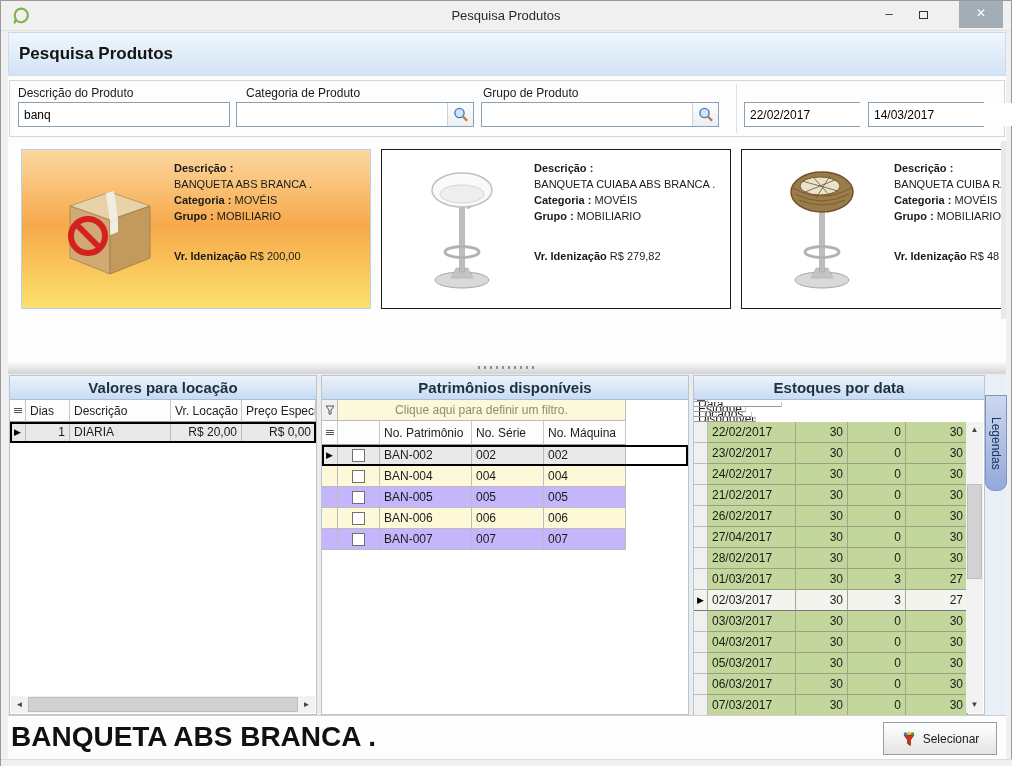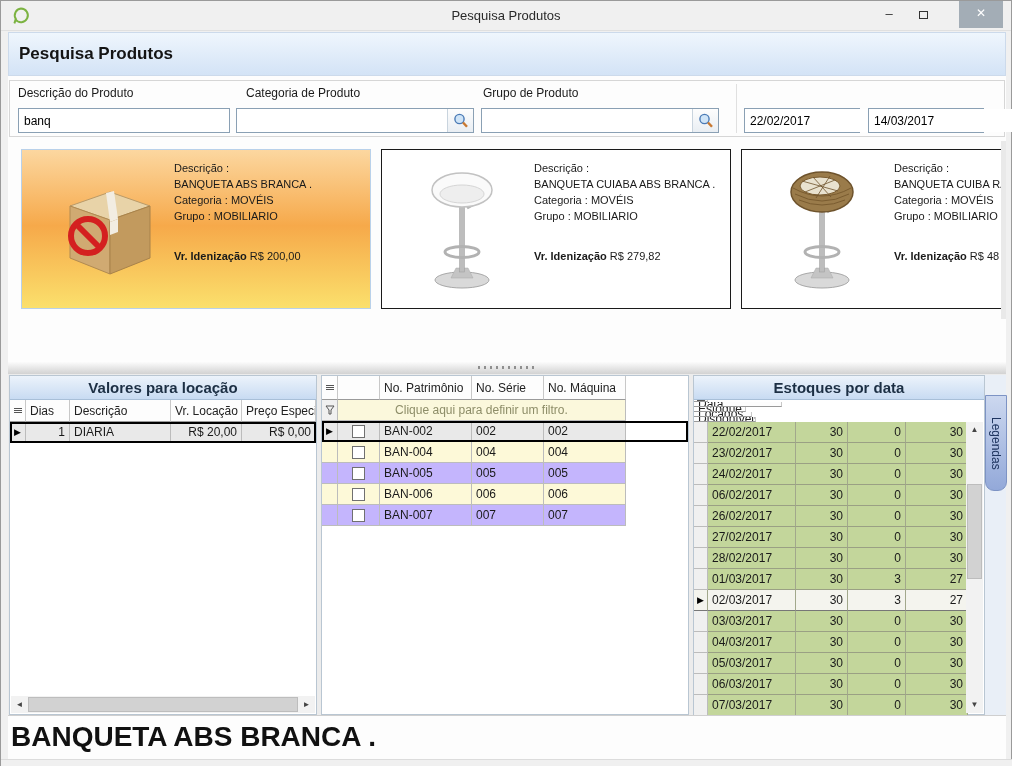--- a/index.html
+++ b/index.html
@@ -26,36 +26,36 @@
           border:1px solid #ccdaeb; }
   .band-title { position:absolute; left:10px; top:11px; font-size:17px; font-weight:bold; color:#141414; }
 
   
   .content-bg { position:absolute; left:7px; top:75px; width:998px; height:285px; background:#fdfdfd; }
 
   .searchbox { position:absolute; left:8px; top:79px; width:996px; height:57px;
                border:1px solid #d6d6d6; background:#fdfdfd; }
   .s-label { position:absolute; top:5px; font-size:12px; color:#1a1a1a; }
   .txt { position:absolute; top:21px; height:25px; border:1px solid #8aa0b4; background:#fff;
-         display:flex; align-items:center;margin-top:6px; }
+         display:flex; align-items:center; }
   .txt input { border:0; outline:0; flex:1; height:100%; padding:0 5px; font:12px "Liberation Sans",sans-serif; }
   .lookup-btn { width:26px; height:100%; border-left:1px solid #c9d4de;
                 background:linear-gradient(180deg,#fdfdfd,#e9eef3); display:flex; align-items:center; justify-content:center; }
   .cal-btn { width:23px; height:100%; border-left:1px solid #c9d4de;
              background:linear-gradient(180deg,#fdfdfd,#e9eef3); display:flex; align-items:center; justify-content:center; }
   .vdivider { position:absolute; left:726px; top:3px; bottom:3px; width:1px; background:#e0e0e0; }
 
   
   .card { position:absolute; top:148px; height:160px; background:#fff; border:1px solid #1a1a1a; overflow:hidden; }
   .card.selected { background:linear-gradient(180deg,#fcd7a0 0%,#f6a94a 48%,#fbe06c 100%);
                    border:1px solid #b9d1ea; }
   .card-img { position:absolute; left:18px; top:12px; width:125px; height:136px;
               display:flex; align-items:center; justify-content:center; }
   .card-text { position:absolute; left:152px; top:10px; width:200px; font-size:11px; line-height:16px; white-space:nowrap; }
-  .card-text b { font-weight:normal; }
+  .card-text b { font-weight:bold; }
   .card-price { position:absolute; left:152px; top:100px; font-size:11px; white-space:nowrap; }
   .cards-right-strip { position:absolute; left:1000px; top:140px; width:5px; height:178px; background:#e9e9e9; }
 
   
   .splitter { position:absolute; left:7px; top:360px; width:998px; height:13px;
               background:linear-gradient(180deg,#ffffff,#d2d2d2); }
   .grip { position:absolute; left:50%; top:5px; width:58px; height:3px; margin-left:-29px;
           background:repeating-linear-gradient(90deg,#8f8f8f 0 2px,transparent 2px 6px); }
 
   
@@ -306,42 +306,43 @@
         </div>
     </div>
     <div class="hscroll">
       <div class="hs-arrow">◄</div>
       <div class="hs-thumb"></div>
       <div class="hs-arrow">►</div>
     </div>
   </div>
 
   <div class="panel p2">
+    <div class="panel-title">Patrimônios disponíveis</div>
     <div class="grid">
-      <div class="grow ghead t-head">
-        <div class="gcell gsel t-sel">
-            <span class="corner-icon">
-              <i></i>
-              <i></i>
-              <i></i>
-            </span>
-          </div>
-        <div class="gcell t-cb"></div>
-        <div class="gcell t-pat">No. Patrimônio</div>
-        <div class="gcell t-ser">No. Série</div>
-        <div class="gcell t-maq">No. Máquina</div>
-      </div>
       <div class="grow filter-row">
         <div class="gcell gsel t-sel">
           <svg width="10" height="10" viewBox="0 0 10 10">
               <path d="M1 1 h8 l-3 4 v4 h-2 v-4 Z" fill="none" stroke="#555" stroke-width="1"></path>
             </svg>
         </div>
         <div class="gcell f-msg">Clique aqui para definir um filtro.</div>
       </div>
+      <div class="grow ghead t-head">
+        <div class="gcell gsel t-sel">
+            <span class="corner-icon">
+              <i></i>
+              <i></i>
+              <i></i>
+            </span>
+          </div>
+        <div class="gcell t-cb"></div>
+        <div class="gcell t-pat">No. Patrimônio</div>
+        <div class="gcell t-ser">No. Série</div>
+        <div class="gcell t-maq">No. Máquina</div>
+      </div>
       <div id="patri-rows">
           <div class="grow t-row row-selected">
             <div class="gcell gsel t-sel">
               <span class="arrow-cur">▶</span>
             </div>
             <div class="gcell t-cb">
               <span class="checkbox"></span>
             </div>
             <div class="gcell t-pat">BAN-002</div>
             <div class="gcell t-ser">002</div>
@@ -420,35 +421,35 @@
           </div>
           <div class="grow e-row row-green">
             <div class="gcell gsel e-sel"></div>
             <div class="gcell e-data">24/02/2017</div>
             <div class="gcell e-est num">30</div>
             <div class="gcell e-loc num">0</div>
             <div class="gcell e-disp num">30</div>
           </div>
           <div class="grow e-row row-green">
             <div class="gcell gsel e-sel"></div>
-            <div class="gcell e-data">06/02/2017</div>
+            <div class="gcell e-data">21/02/2017</div>
             <div class="gcell e-est num">30</div>
             <div class="gcell e-loc num">0</div>
             <div class="gcell e-disp num">30</div>
           </div>
           <div class="grow e-row row-green">
             <div class="gcell gsel e-sel"></div>
             <div class="gcell e-data">26/02/2017</div>
             <div class="gcell e-est num">30</div>
             <div class="gcell e-loc num">0</div>
             <div class="gcell e-disp num">30</div>
           </div>
           <div class="grow e-row row-green">
             <div class="gcell gsel e-sel"></div>
-            <div class="gcell e-data">27/02/2017</div>
+            <div class="gcell e-data">27/04/2017</div>
             <div class="gcell e-est num">30</div>
             <div class="gcell e-loc num">0</div>
             <div class="gcell e-disp num">30</div>
           </div>
           <div class="grow e-row row-green">
             <div class="gcell gsel e-sel"></div>
             <div class="gcell e-data">28/02/2017</div>
             <div class="gcell e-est num">30</div>
             <div class="gcell e-loc num">0</div>
             <div class="gcell e-disp num">30</div>
@@ -513,16 +514,25 @@
     </div>
   </div>
 
   <div class="right-fill"></div>
   <div class="legendtab">
       <span>Legendas</span>
     </div>
 
   <div class="footerbar">
     <div class="footer-product">BANQUETA ABS BRANCA .</div>
+    <div class="select-btn">
+      <svg width="16" height="16" viewBox="0 0 16 16">
+        <path d="M3 4 h10 l-3.6 5 v5.5 l-2.8 -2 V9 Z" fill="#d63020" stroke="#8a1a10" stroke-width="0.8"></path>
+        <circle cx="4.5" cy="3" r="1.7" fill="#3a7ad4"></circle>
+        <circle cx="8" cy="2.4" r="1.7" fill="#e8c020"></circle>
+        <circle cx="11.5" cy="3" r="1.7" fill="#38a038"></circle>
+      </svg>
+      <span>Selecionar</span>
+    </div>
   </div>
   <div class="bottomstrip"></div>
 
 </div>
 
 </body></html>

